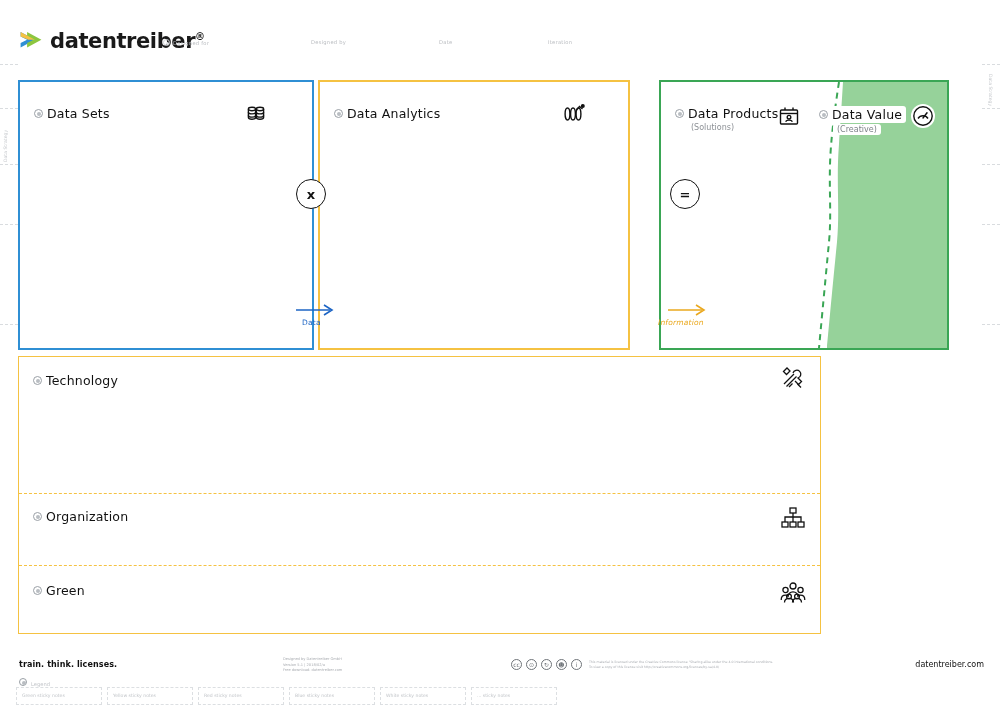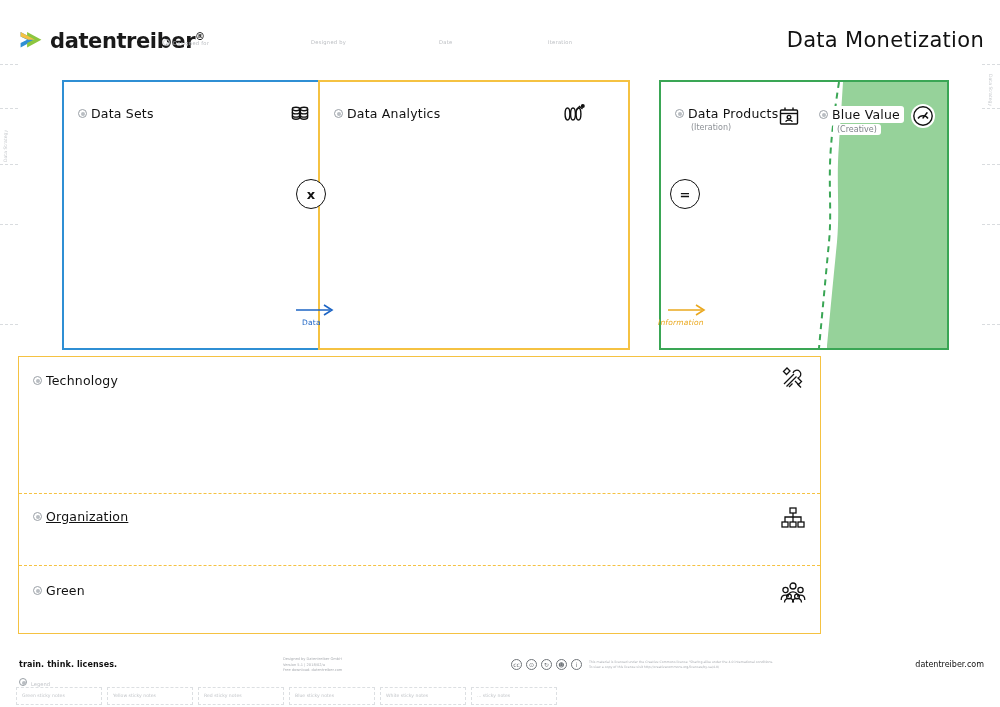--- a/index.html
+++ b/index.html
@@ -30,21 +30,21 @@
   .edge-marks.left { left:0; }
   .edge-marks.right { right:0; }
   .edge-dash { position:absolute; width:100%; border-top:1px dashed #d9dcdf; }
   .edge-label { position:absolute; font-size:4.6px; color:#c7cace; white-space:nowrap;
                 transform-origin:left top; }
 
   
   .band { position:absolute; left:18px; top:80px; width:964px; height:270px; }
 
   .panel { position:absolute; top:0; height:270px; background:#fff; }
-  .panel-ds  { left:0;   width:296px; border:2px solid #2f8fd4;margin-left:44px; }
+  .panel-ds  { left:0;   width:296px; border:2px solid #2f8fd4; }
   .panel-da  { left:300px; width:312px; border:2px solid #f5c242; }
   .panel-dp  { left:641px; width:290px; border:2px solid #3aa655; }
 
   .panel-title { position:absolute; left:14px; top:24px; font-size:12.5px; color:#111; white-space:nowrap; letter-spacing:.2px;}
   .panel-sub   { position:absolute; left:30px; top:41px; font-size:8px; color:#8d9196; white-space:nowrap;}
   .dot-ico { display:inline-block; width:9px; height:9px; border:0.9px solid #9aa0a6; border-radius:50%; margin-right:4px; vertical-align:0px; position:relative;}
   .dot-ico::after{ content:""; position:absolute; left:2px; top:2px; width:4px; height:4px; border-radius:50%; background:#b9bdc2;}
 
   .panel-icon { position:absolute; top:20px; width:24px; height:24px; }
 
@@ -93,21 +93,20 @@
       </div>
     </div>
 
     <div class="hdr-fields">
       <div class="hdr-field" style="left:0px;"><span class="hdr-bullet"></span><span>Designed for</span></div>
       <div class="hdr-field" style="left:148px;"><span>Designed by</span></div>
       <div class="hdr-field" style="left:276px;"><span>Date</span></div>
       <div class="hdr-field" style="left:385px;"><span>Iteration</span></div>
     </div>
 
-    <div class="page-title">Data Monetization</div>
   </div>
 
   <div class="edge-marks left">
     <div class="edge-dash" style="top:0px;"></div>
     <div class="edge-dash" style="top:44px;"></div>
     <div class="edge-dash" style="top:100px;"></div>
     <div class="edge-dash" style="top:160px;"></div>
     <div class="edge-dash" style="top:260px;"></div>
     <div class="edge-label" style="left:3px; top:52px; transform:rotate(-90deg) translate(-46px,0);">Data Strategy</div>
   </div>
@@ -152,32 +151,32 @@
     </div>
 
     <div class="panel panel-dp">
       <svg style="position:absolute; left:0; top:0; width:286px; height:266px;" viewBox="0 0 286 266" preserveAspectRatio="none">
         <path d="M182,0 L286,0 L286,266 L166,266 C166,266 172,200 176,160 C179,126 175,100 178,62 C180,35 182,0 182,0 Z" fill="#96d29a"></path>
         <path d="M178,0 C178,0 172,38 170,64 C167,102 171,128 168,160 C164,202 158,266 158,266" fill="none" stroke="#3aa655" stroke-width="2" stroke-dasharray="6 5"></path>
       </svg>
       <div class="panel-title">
         <span class="dot-ico"></span><span>Data Products</span>
       </div>
-      <div class="panel-sub">(Iteration)</div>
+      <div class="panel-sub">(Solutions)</div>
 
       <svg class="panel-icon" style="left:116px; top:22px;" viewBox="0 0 24 24" fill="none" stroke="#111" stroke-width="1.4">
         <rect x="3.5" y="6" width="17" height="14" rx="1"></rect>
         <path d="M3.5 9.5h17"></path>
         <path d="M8 6 L8 3.5 M16 6 L16 3.5"></path>
         <circle cx="12" cy="13.2" r="1.8"></circle>
         <path d="M8.6 17.6 C9.6 15.6 14.4 15.6 15.4 17.6"></path>
       </svg>
 
       <div class="panel-title" style="left:154px; top:24px; background:#fff; padding:1px 4px; border-radius:3px;">
-        <span class="dot-ico"></span><span>Blue Value</span>
+        <span class="dot-ico"></span><span>Data Value</span>
       </div>
       <div class="panel-sub" style="left:172px; top:42px; background:#fff; padding:1px 4px; border-radius:3px; color:#7d8288;">(Creative)</div>
       <svg class="panel-icon" style="right:12px; top:22px; background:#fff; border-radius:50%;" viewBox="0 0 24 24" fill="none" stroke="#111" stroke-width="1.4">
         <circle cx="12" cy="12" r="9.2"></circle>
         <path d="M7 14.5 A6 6 0 0 1 17 14.5"></path>
         <path d="M12 14 L16 8.8" stroke-linecap="round"></path>
       </svg>
     </div>
 
     <div class="op" style="left:278px;">
@@ -209,21 +208,21 @@
     </div>
     <svg class="enabler-icon" style="top:8px;" viewBox="0 0 26 26" fill="none" stroke="#111" stroke-width="1.3">
       <path d="M4 19 L14 9"></path>
         <path d="M6.5 21.5 L16.5 11.5"></path>
       <path d="M13 8 a4 4 0 1 1 5 5 l3.5 3.5 -3 3 L15 16"></path>
       <path d="M3.5 6.5 L7 3 l3 3 -3.5 3.5z"></path>
       <path d="M17.5 19 L21 22.5"></path>
       <path d="M9 22 L12.5 18.5"></path>
     </svg>
 
-    <div class="enabler-title" style="top:152px;text-decoration:underline;">
+    <div class="enabler-title" style="top:152px;">
       <span class="dot-ico"></span><span>Organization</span>
     </div>
     <svg class="enabler-icon" style="top:148px;" viewBox="0 0 26 26" fill="none" stroke="#111" stroke-width="1.3">
       <rect x="10" y="3" width="6" height="5"></rect>
       <rect x="2" y="17" width="6" height="5"></rect>
       <rect x="10" y="17" width="6" height="5"></rect>
       <rect x="18" y="17" width="6" height="5"></rect>
       <path d="M13 8 v4 M5 17 v-5 h16 v5 M13 12 v5"></path>
     </svg>
 

